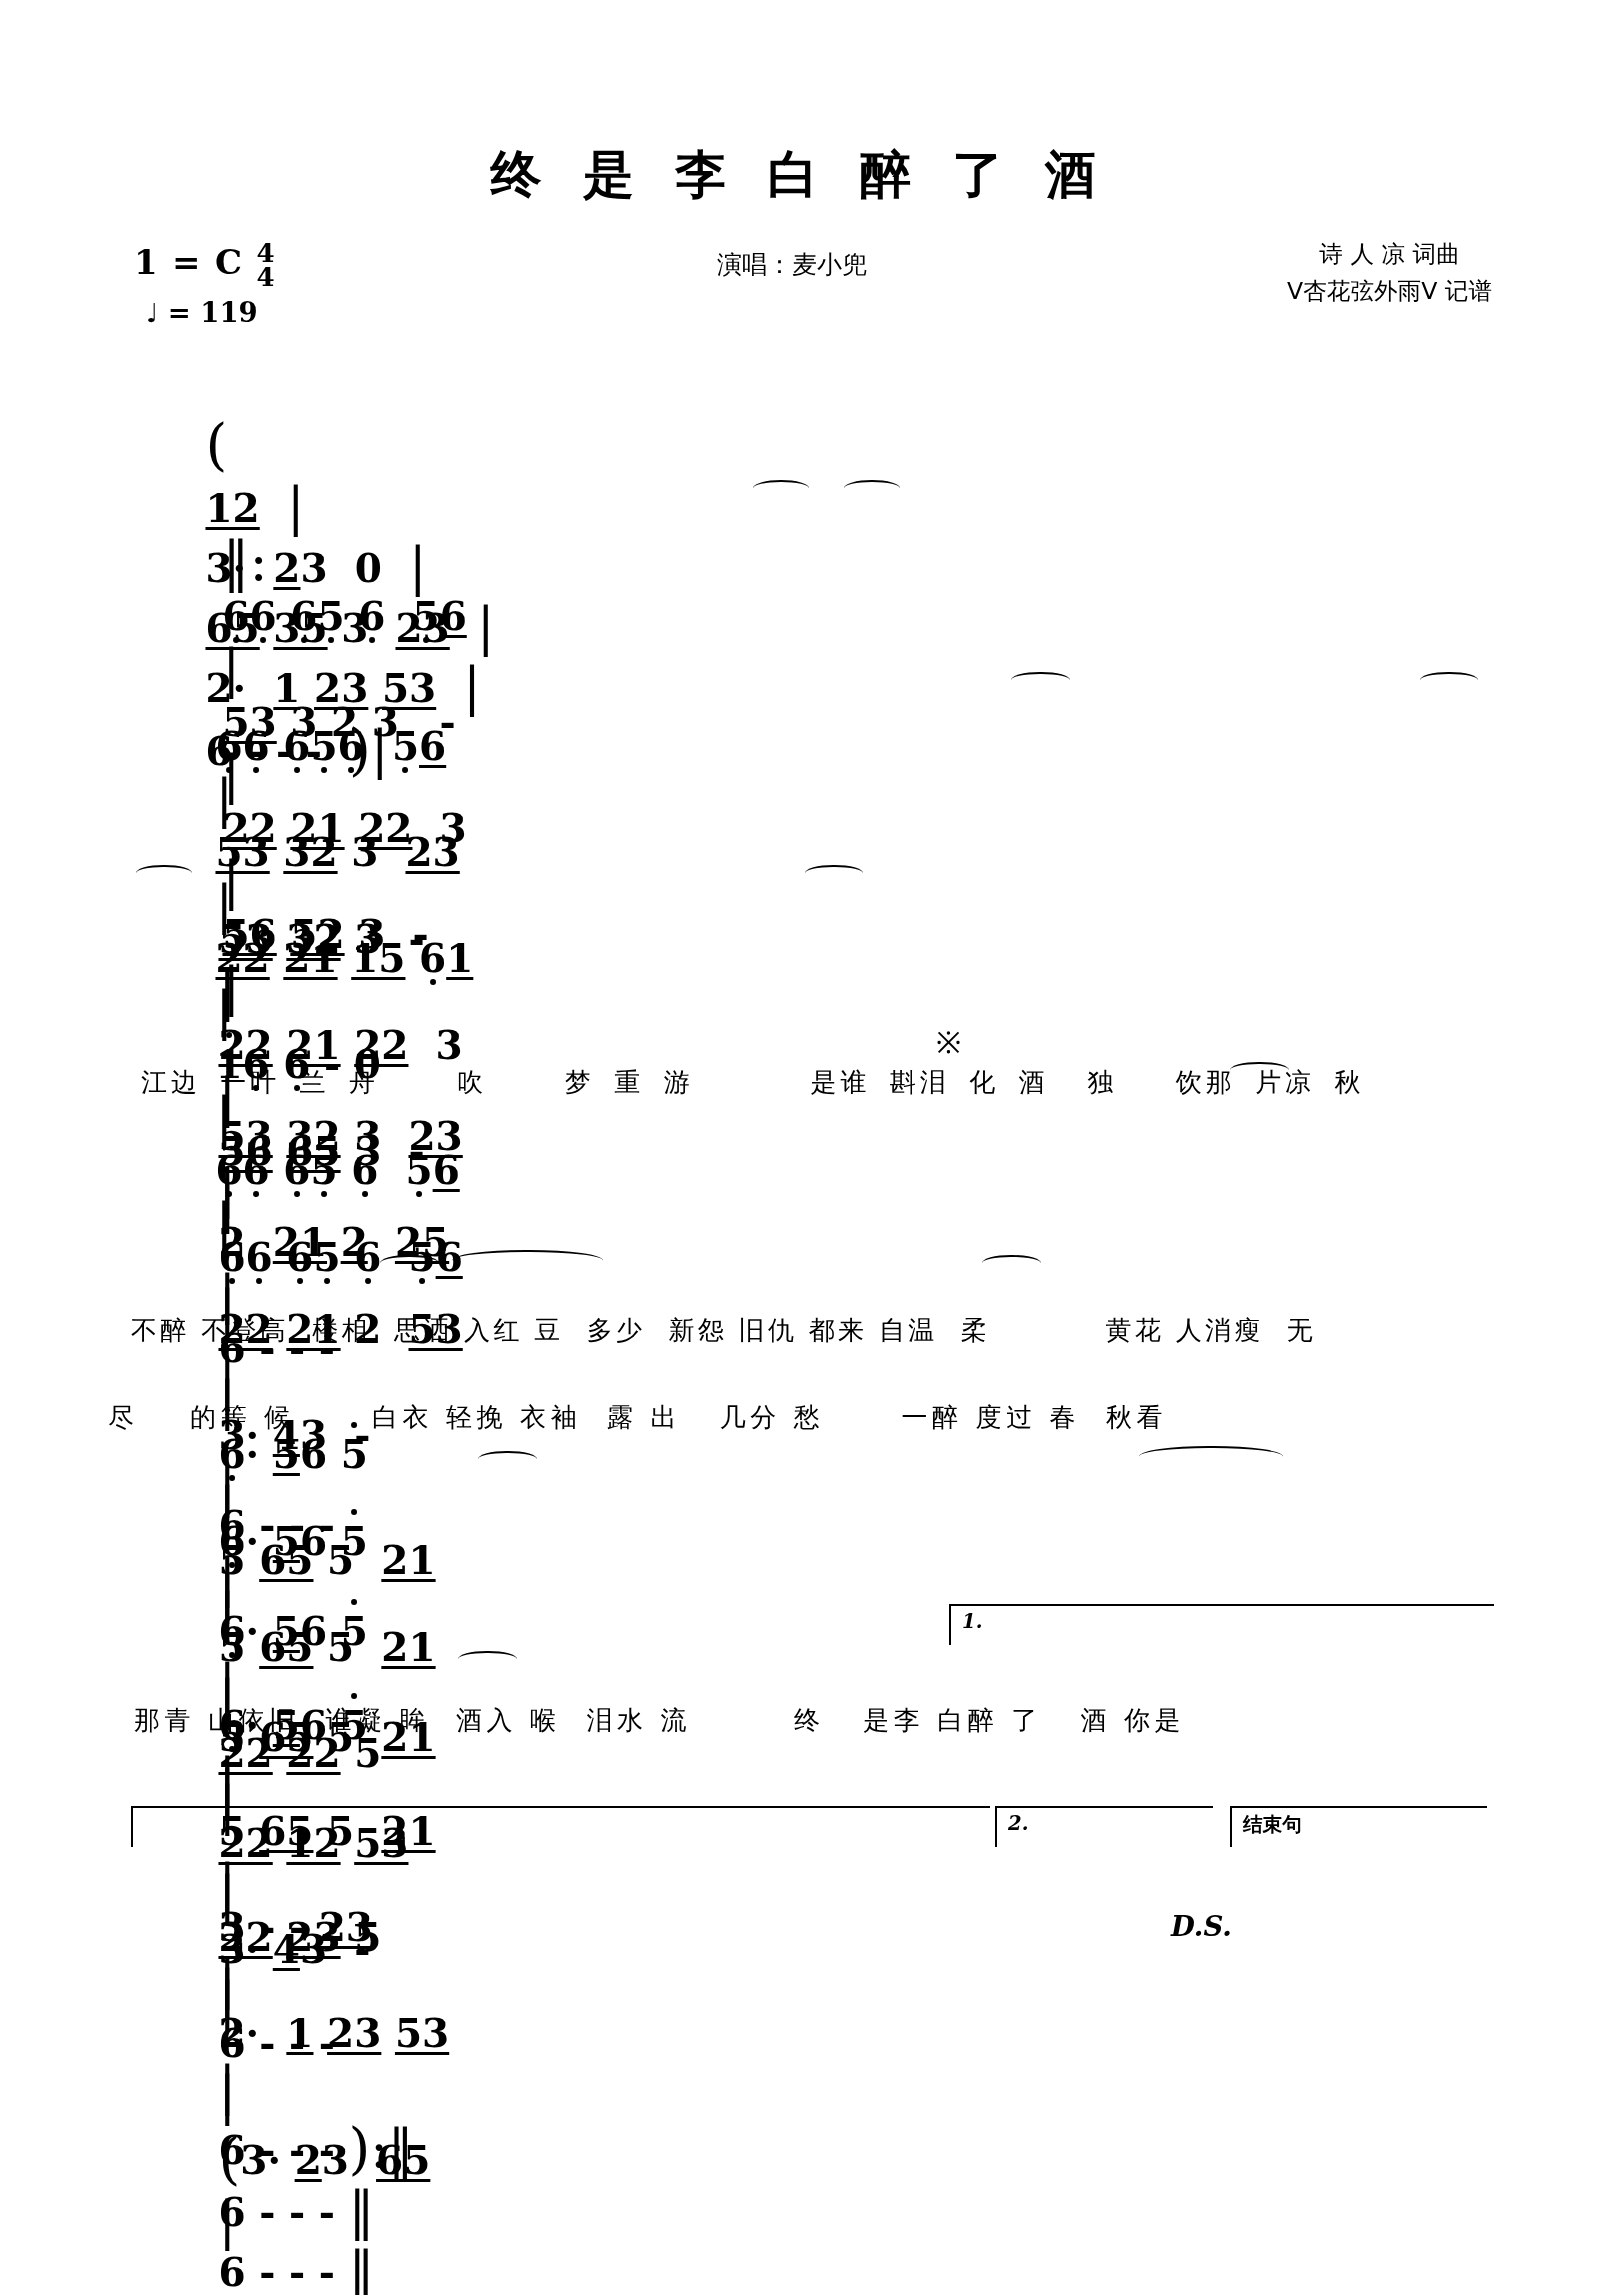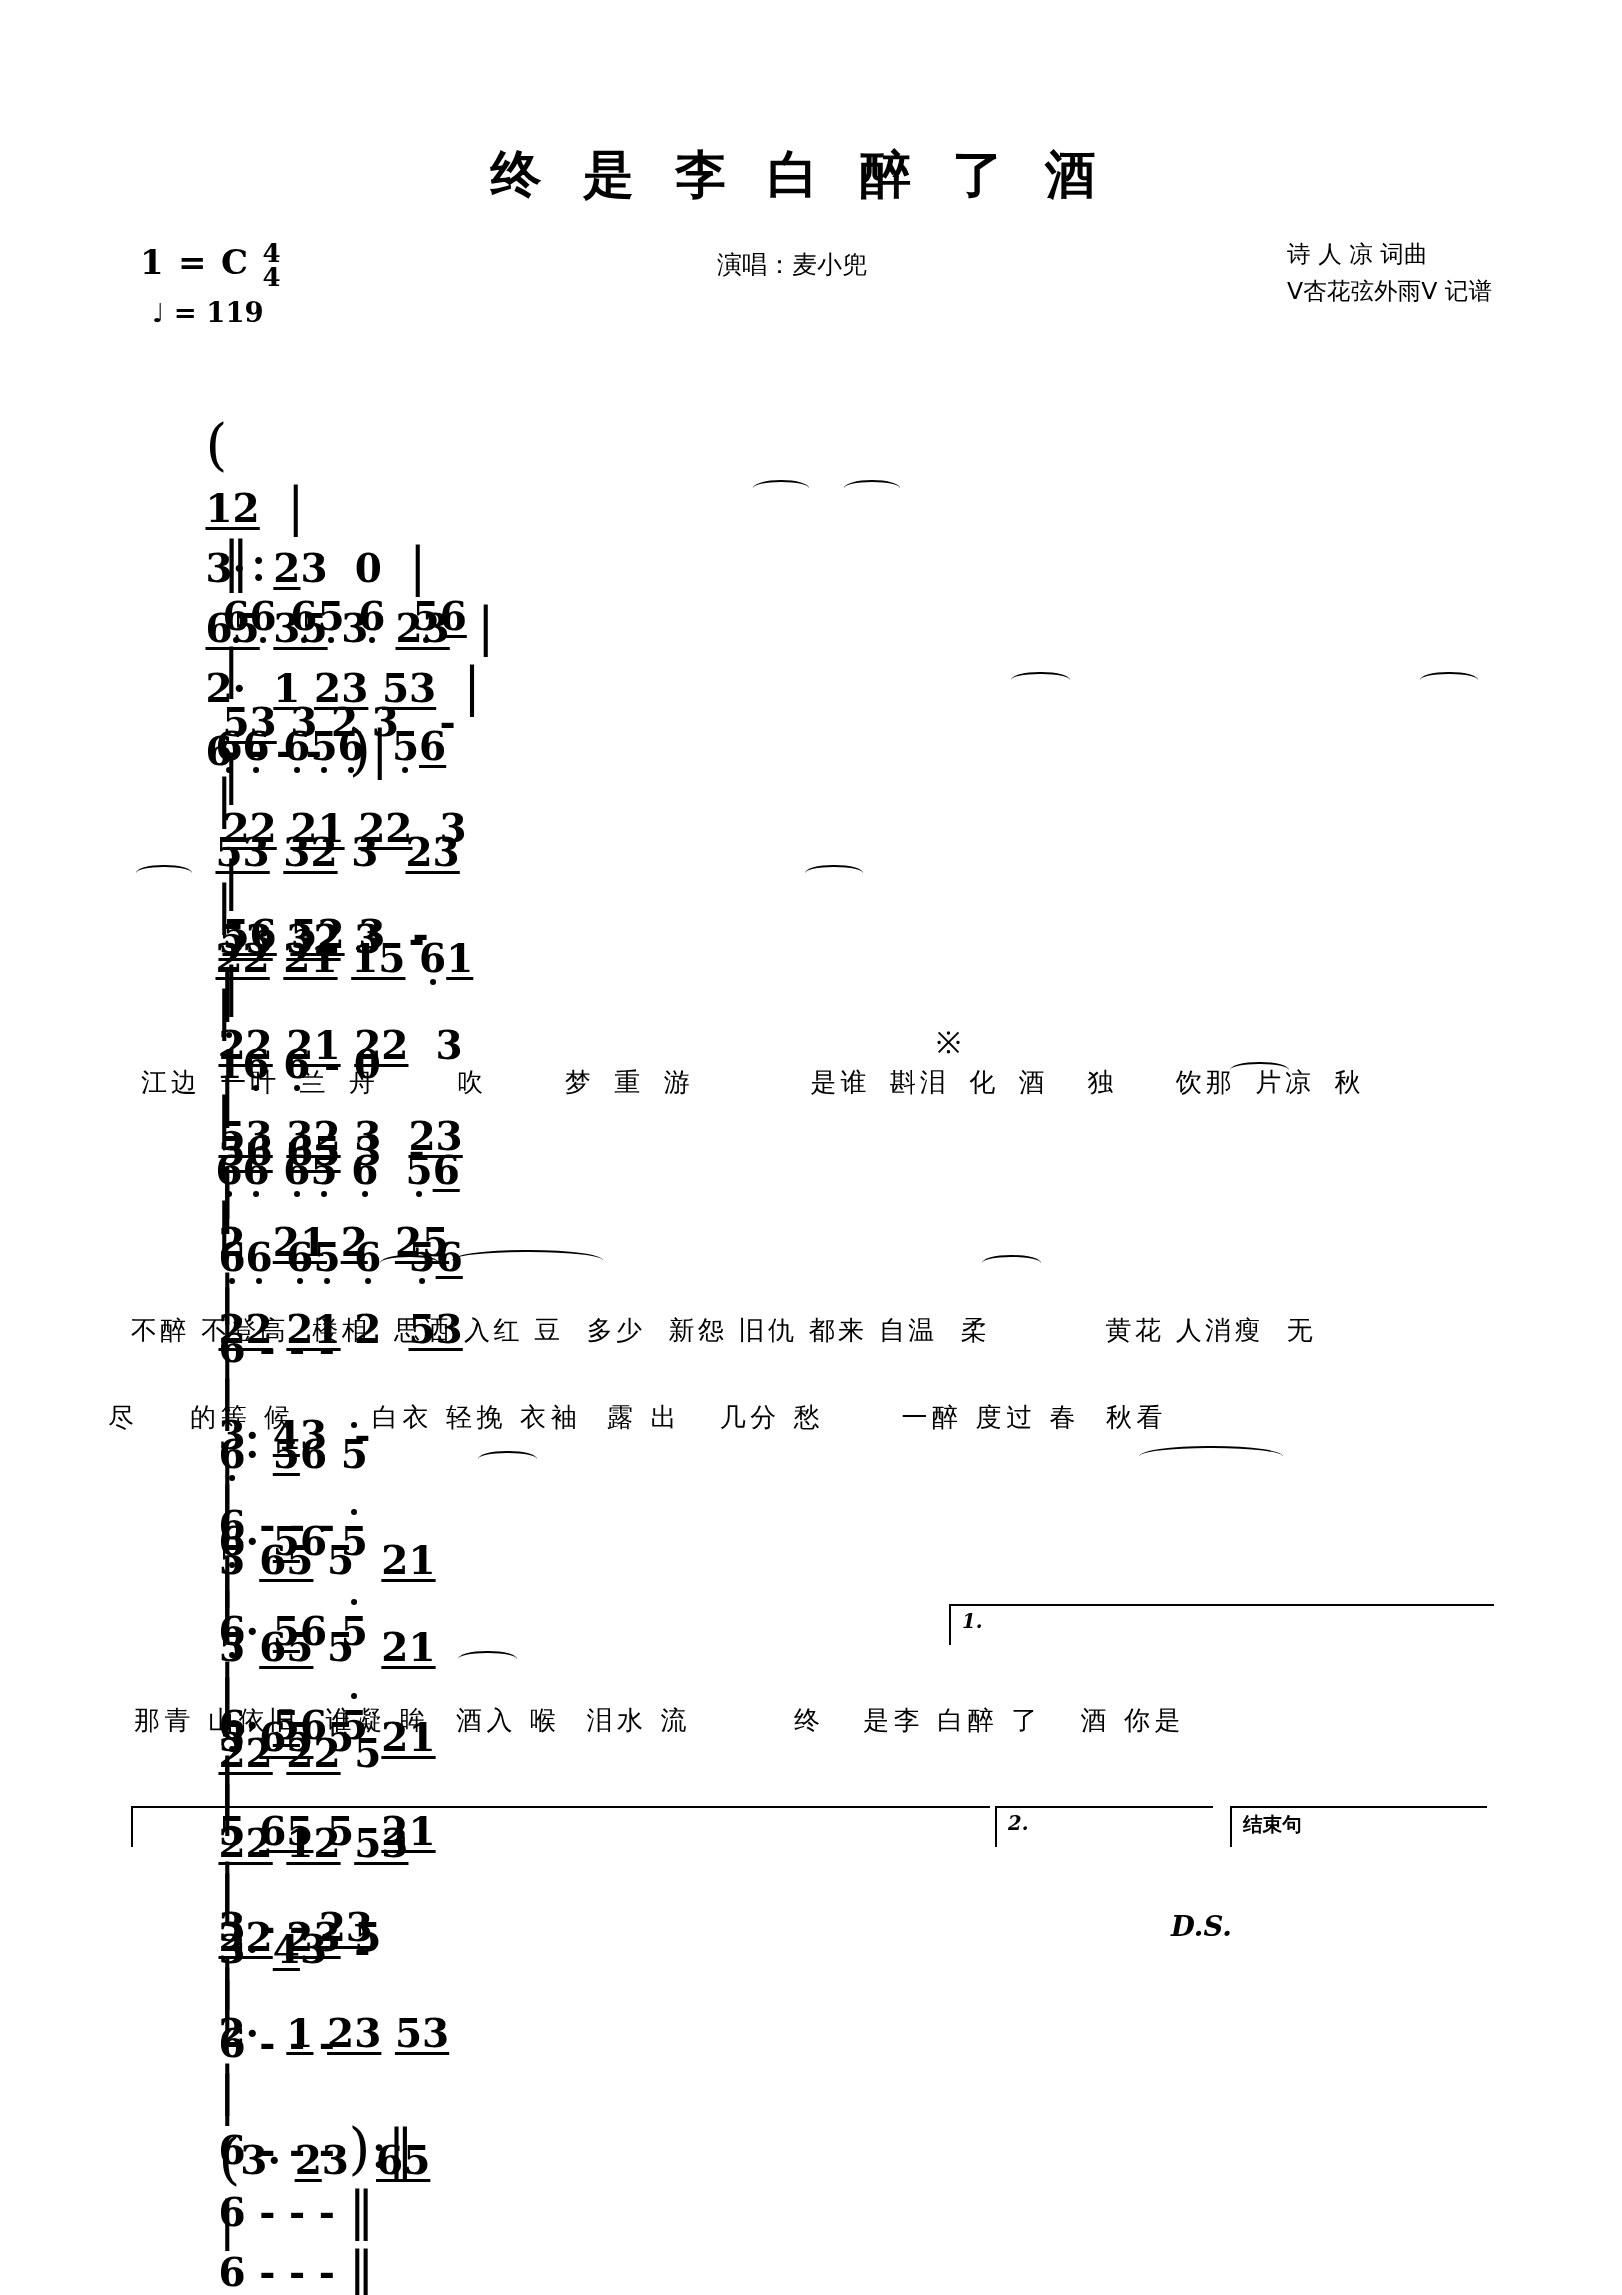--- a/index.html
+++ b/index.html
@@ -11,32 +11,32 @@
     overflow:hidden;
   }
   .page{position:relative;width:1623px;height:2295px;}
 
   
   .title{
     position:absolute;top:141px;left:0;width:1598px;text-align:center;
     font-family:"DejaVu Sans", sans-serif;
     font-size:51px;font-weight:700;letter-spacing:11.8px;
   }
-  .key-block{position:absolute;left:140px;top:242px;font-family:"DejaVu Serif",serif;}
+  .key-block{position:absolute;left:134px;top:242px;font-family:"DejaVu Serif",serif;}
   .key-line{font-size:34px;font-weight:700;letter-spacing:1.3px;display:flex;align-items:flex-start;}
   .key-line .frac{display:inline-block;margin-left:13px;line-height:0.92;font-size:26px;text-align:center;}
   .key-line .frac span{display:block;}
   .tempo{font-size:27.5px;font-weight:700;margin-top:6.5px;margin-left:11.8px;}
   .tempo .note{font-size:26px;}
   .singer{
     position:absolute;left:717px;top:248px;
     font-family:"DejaVu Sans",sans-serif;font-size:25px;
   }
   .credits{
-    position:absolute;right:131px;top:236px;text-align:left;
+    position:absolute;right:131px;top:236px;text-align:center;
     font-family:"DejaVu Sans",sans-serif;font-size:23.6px;line-height:1.55;
   }
 
   
   .row{position:absolute;left:0;width:1623px;}
   .notes{
     position:relative;
     font-family:"DejaVu Serif",serif;
     font-size:39px;font-weight:700;
     white-space:pre;

